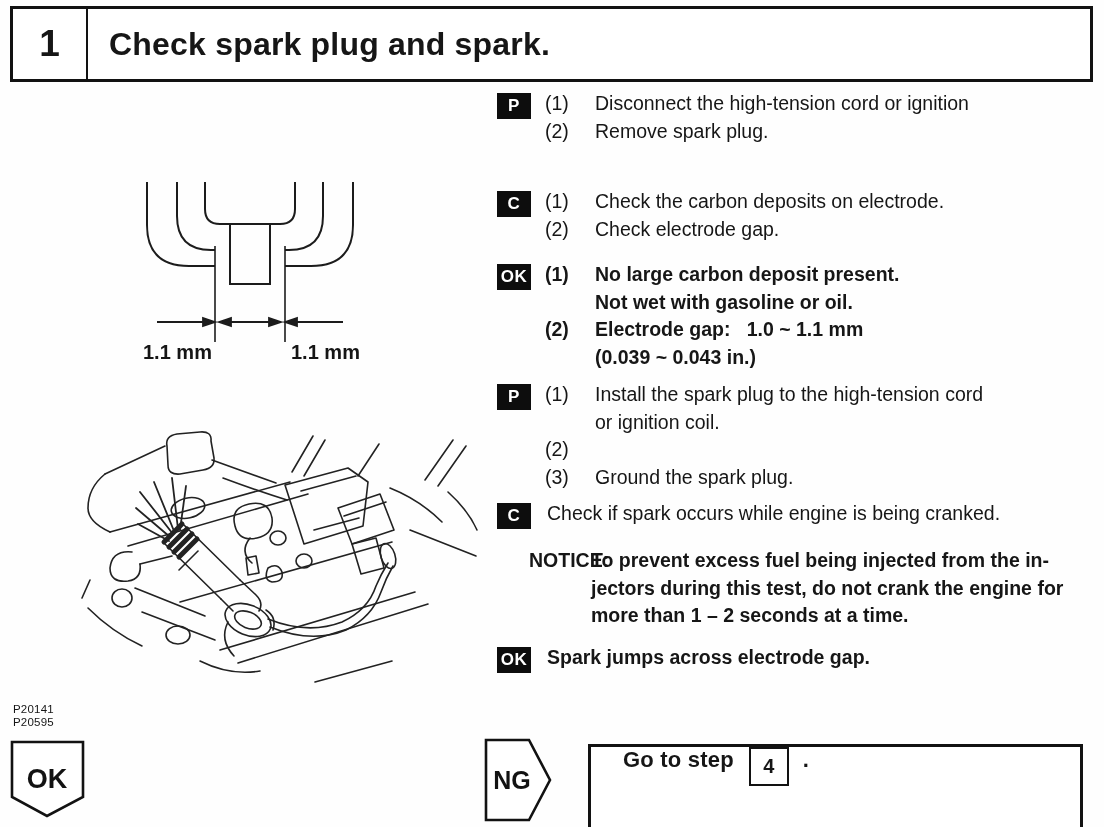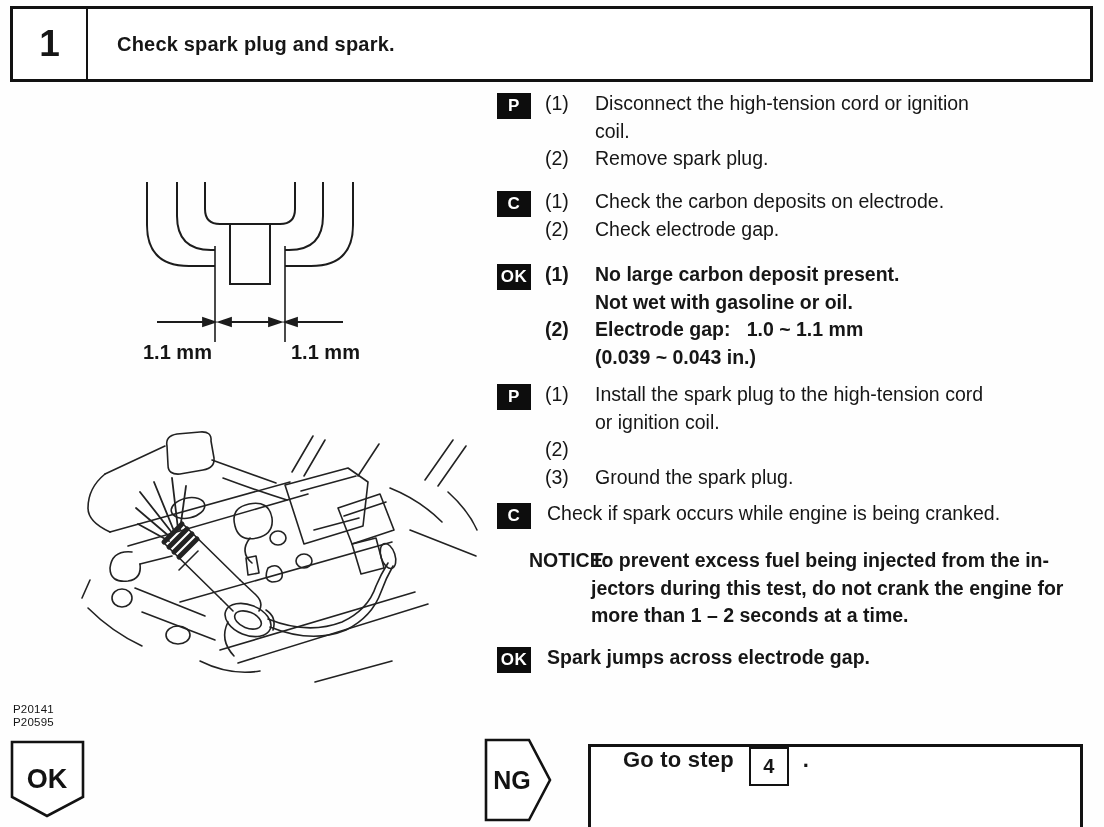--- a/index.html
+++ b/index.html
@@ -16,22 +16,22 @@
   .hdr{
     position:absolute;left:10px;top:6px;width:1077px;height:70px;
     border:3px solid #121212;display:flex;align-items:stretch;background:#fff;
   }
   .hdr-num{
     width:73px;border-right:2px solid #121212;
     display:flex;align-items:center;justify-content:center;
     font-size:37px;font-weight:bold;
   }
   .hdr-title{
-    flex:1;display:flex;align-items:center;padding-left:29px;
-    font-size:20px;font-weight:bold;letter-spacing:.2px;
+    flex:1;display:flex;align-items:center;padding-left:21px;
+    font-size:32px;font-weight:bold;letter-spacing:.2px;
   }
   
   .proc{position:absolute;left:490px;width:608px;}
   .badge{
     position:absolute;left:7px;top:3px;width:34px;height:26px;
     background:#0d0d0d;color:#fff;font-weight:bold;font-size:17px;
     display:flex;align-items:center;justify-content:center;letter-spacing:.5px;
   }
   .notice-lab{
     position:absolute;left:0;top:0;font-weight:bold;font-size:19.5px;
@@ -193,21 +193,20 @@
     <div>P20595</div>
   </div>
 
   <div class="proc" style="top:90px;height:84px;">
     <span class="badge">P</span>
     <div class="items">
       <div class="item">
         <span class="inum">(1)</span>
         <div class="ilines">
           <div>Disconnect the high-tension cord or ignition</div>
-          <div>coil.</div>
         </div>
       </div>
       <div class="item">
         <span class="inum">(2)</span>
         <div class="ilines">
           <div>Remove spark plug.</div>
         </div>
       </div>
     </div>
   </div>

